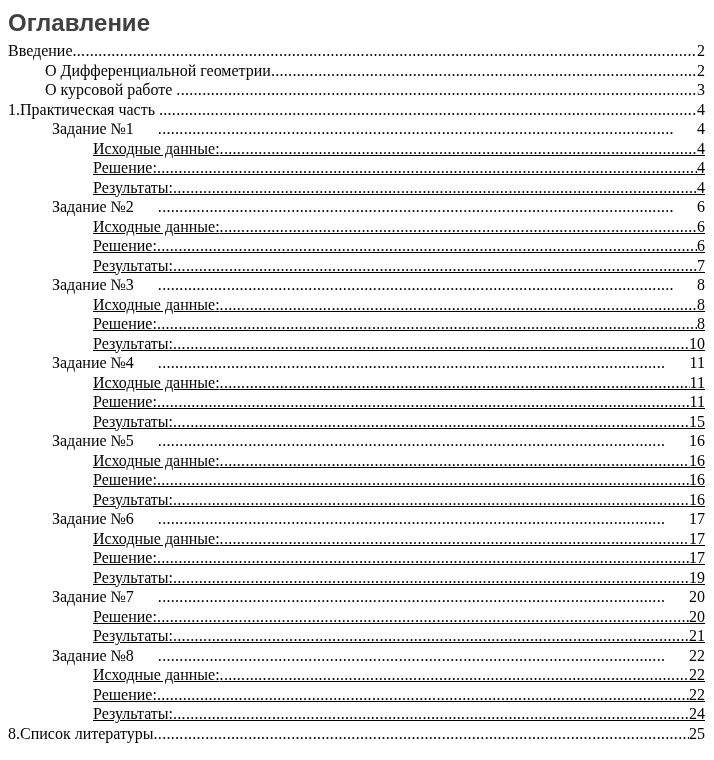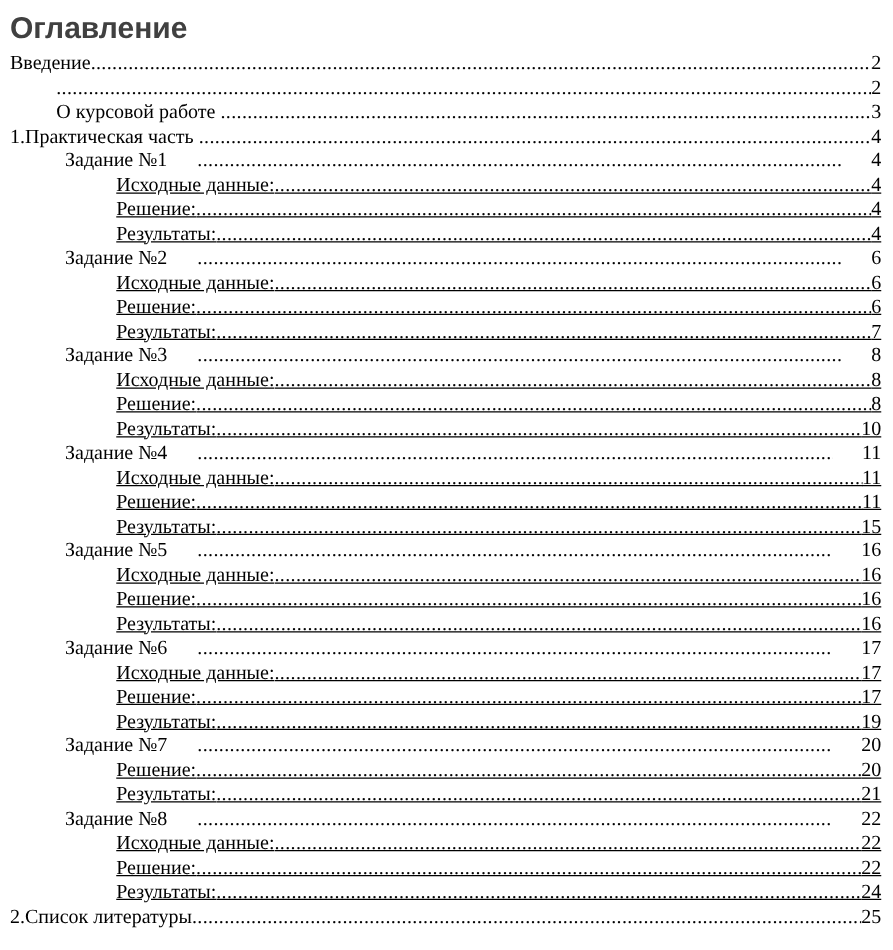--- a/index.html
+++ b/index.html
@@ -60,20 +60,21 @@
 <h1 class="doc-title">Оглавление</h1>
 
 <div class="toc-list">
   <div class="toc-row lvl0">
     <span class="toc-label">Введение</span>
     <span class="toc-leader">............................................................................................................................................................................................................................................................................................................</span>
     <span class="toc-page">2</span>
   </div>
 
   <div class="toc-row lvl1">
+    <span class="toc-label">О Дифференциальной геометрии</span>
     <span class="toc-leader">............................................................................................................................................................................................................................................................................................................</span>
     <span class="toc-page">2</span>
   </div>
 
   <div class="toc-row lvl1">
     <span class="toc-label">О курсовой работе </span>
     <span class="toc-leader">............................................................................................................................................................................................................................................................................................................</span>
     <span class="toc-page">3</span>
   </div>
 
@@ -263,17 +264,17 @@
     <span class="toc-page">22</span>
   </div>
 
   <div class="toc-row lvl3">
     <span class="toc-label">Результаты:</span>
     <span class="toc-leader">............................................................................................................................................................................................................................................................................................................</span>
     <span class="toc-page">24</span>
   </div>
 
   <div class="toc-row lvl0">
-    <span class="toc-label">2.Список литературы</span>
+    <span class="toc-label">8.Список литературы</span>
     <span class="toc-leader">............................................................................................................................................................................................................................................................................................................</span>
     <span class="toc-page">25</span>
   </div>
 </div>
 
 </body></html>

